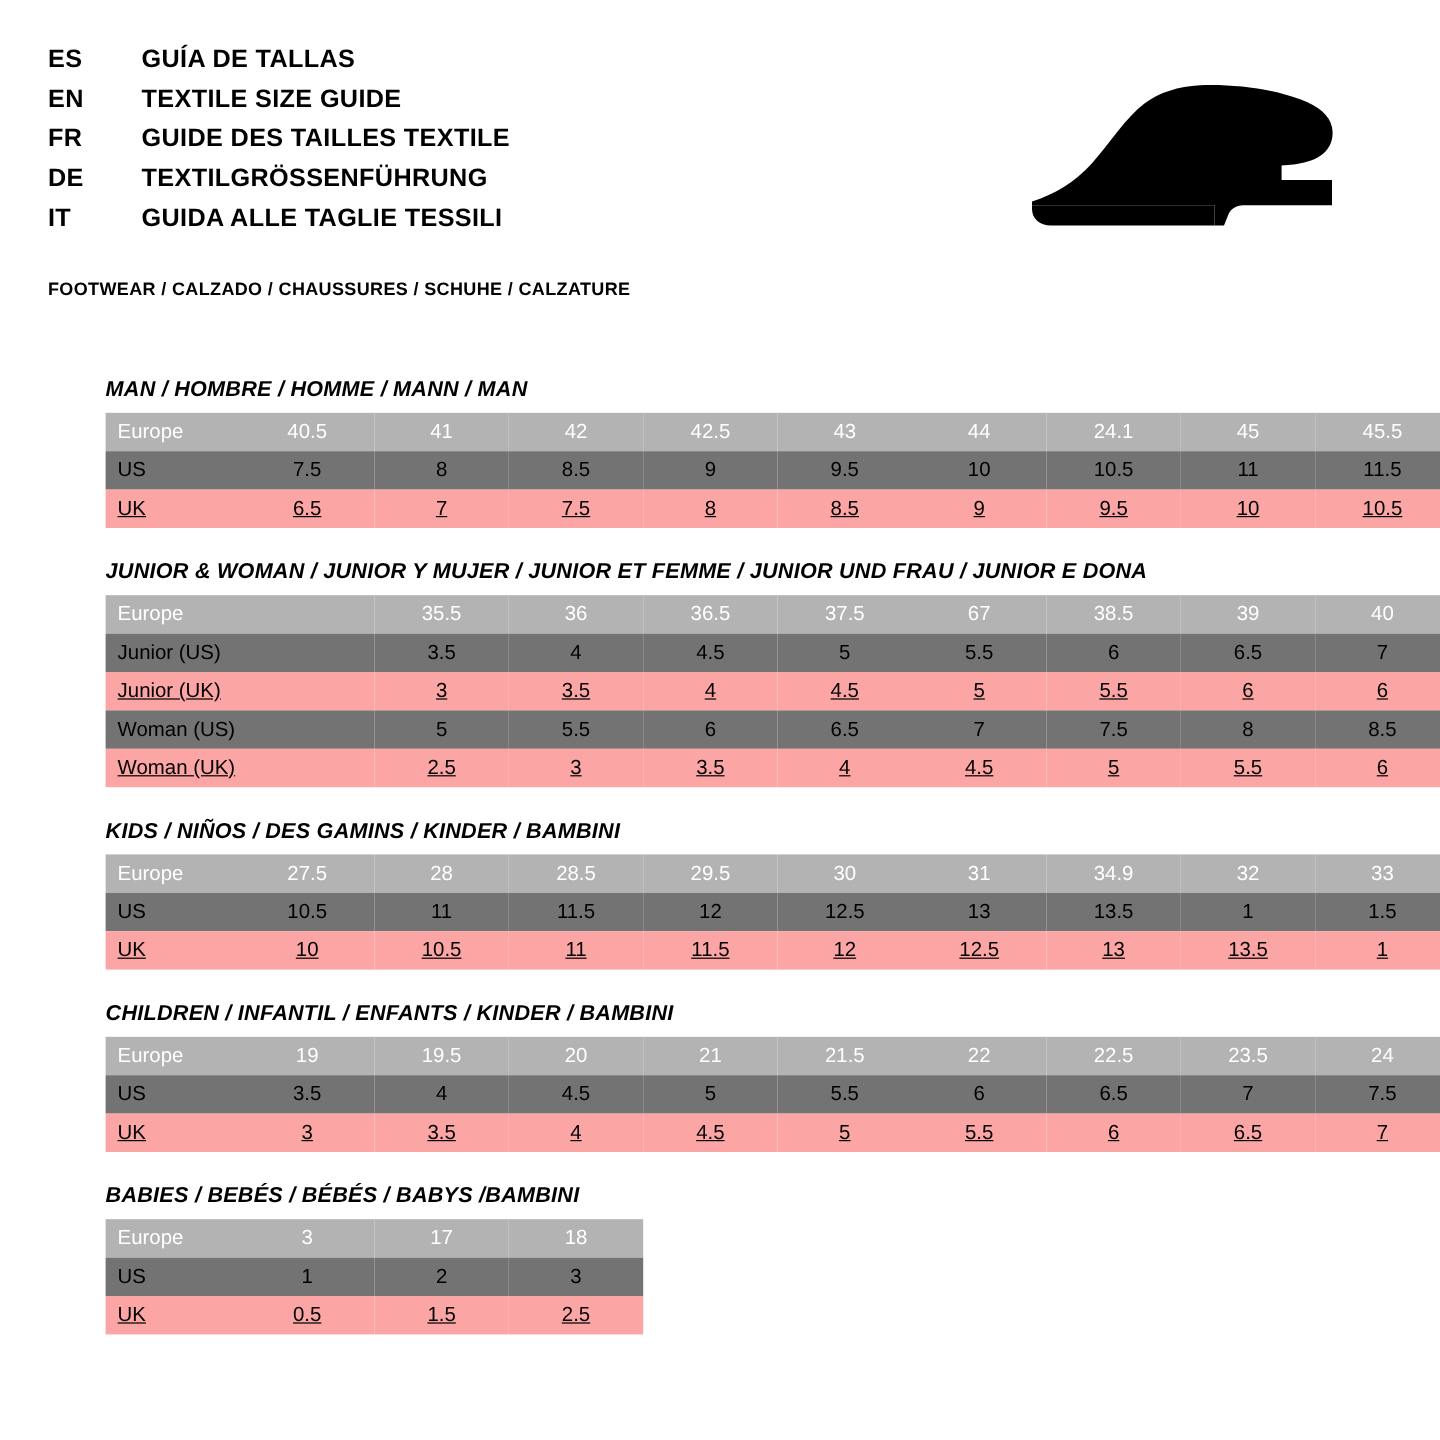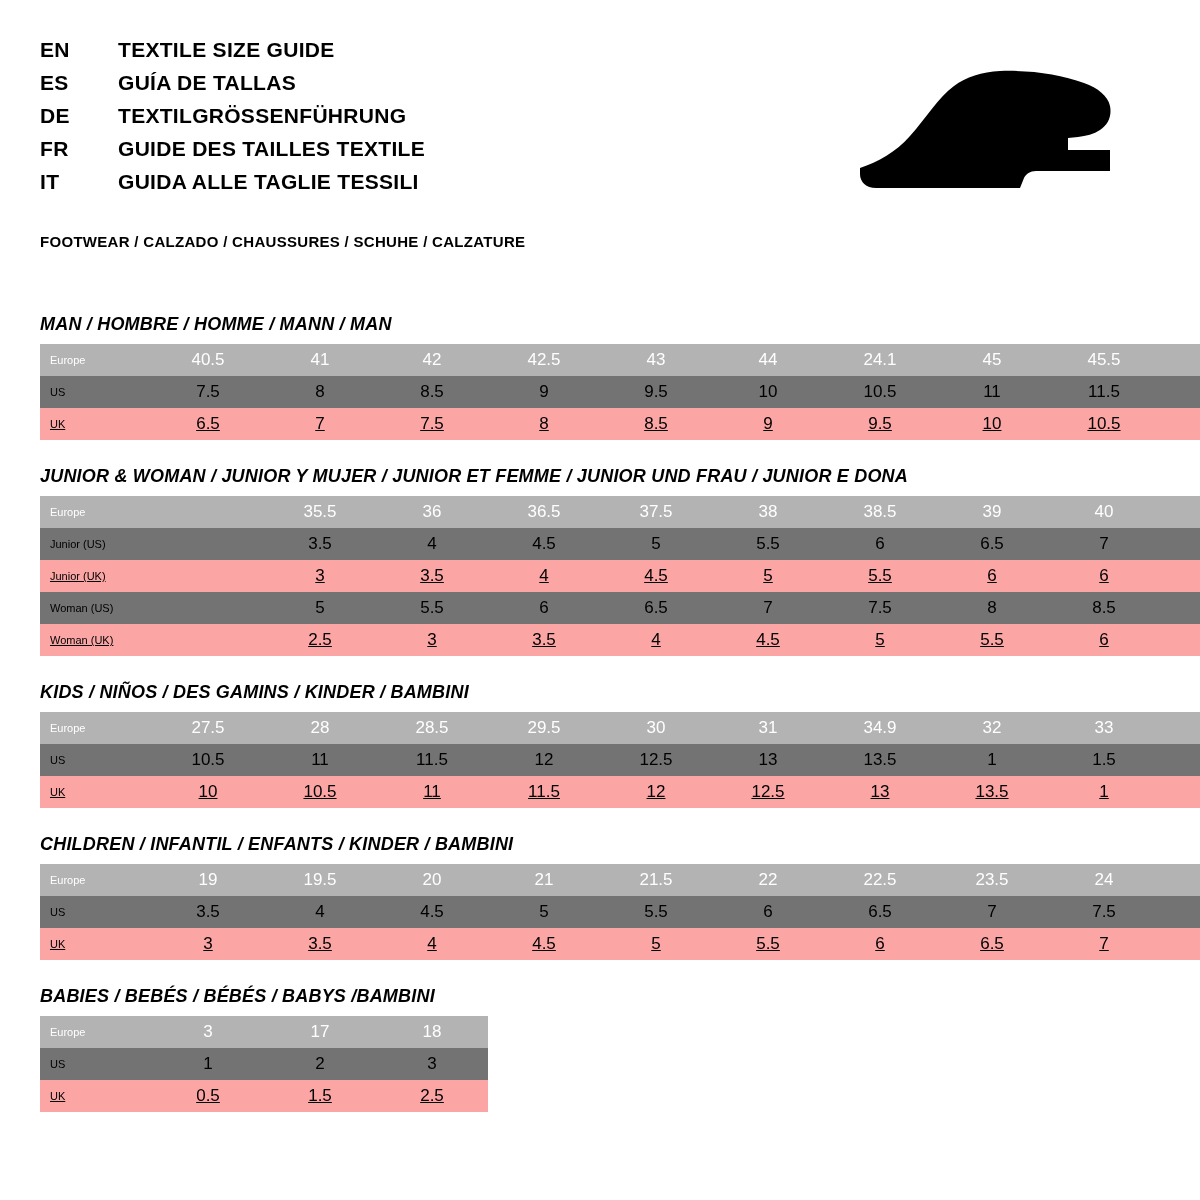--- a/index.html
+++ b/index.html
@@ -58,20 +58,21 @@
   .footwear-title {
     margin-top: 28px;
     font-size: 15px;
     font-weight: bold;
     letter-spacing: 0.3px;
   }
 
   
   .sections {
     margin-top: 64px;
+    margin-left: 48px;
   }
   .section {
     margin-bottom: 26px;
   }
   .section-title {
     font-size: 18px;
     font-weight: bold;
     font-style: italic;
     letter-spacing: 0.2px;
     margin-bottom: 9px;
@@ -87,21 +88,21 @@
     height: 32px;
     font-size: 17px;
     text-align: center;
     vertical-align: middle;
     padding: 0;
     border: none;
   }
   table.size-table td.rowlabel {
     text-align: left;
     padding-left: 10px;
-    font-size: 11px;
+    font-size: 17px;
   }
   tr.head td {
     background: #b3b3b3;
     color: #ffffff;
     font-weight: normal;
   }
   tr.light td {
     background: #fca5a5;
     text-decoration: underline;
   }
@@ -115,35 +116,35 @@
   .babies table.size-table { width: 448px; }
 </style>
 </head>
 <body>
 
 <div class="page">
 
   <div class="header">
 
     <div class="lang-block">
+      <div class="lang-row">
+        <span class="lang-code">ES</span>
+        <span class="lang-text">GUÍA DE TALLAS</span>
+      </div>
       <div class="lang-row">
         <span class="lang-code">EN</span>
         <span class="lang-text">TEXTILE SIZE GUIDE</span>
       </div>
       <div class="lang-row">
-        <span class="lang-code">ES</span>
-        <span class="lang-text">GUÍA DE TALLAS</span>
+        <span class="lang-code">FR</span>
+        <span class="lang-text">GUIDE DES TAILLES TEXTILE</span>
       </div>
       <div class="lang-row">
         <span class="lang-code">DE</span>
         <span class="lang-text">TEXTILGRÖSSENFÜHRUNG</span>
-      </div>
-      <div class="lang-row">
-        <span class="lang-code">FR</span>
-        <span class="lang-text">GUIDE DES TAILLES TEXTILE</span>
       </div>
       <div class="lang-row">
         <span class="lang-code">IT</span>
         <span class="lang-text">GUIDA ALLE TAGLIE TESSILI</span>
       </div>
     </div>
 
     <div class="shoe-wrap">
       <svg width="345" height="135" viewBox="0 0 345 135">
         <path fill="#000000" d="M92,98 C110,92 128,82 142,66 C158,48 170,28 186,16 C198,7 214,2 232,1 C262,0 292,4 316,13
@@ -236,21 +237,21 @@
             <col class="c-cell">
         </colgroup>
         <tbody>
             <tr class="head">
           <td class="rowlabel">Europe</td>
           <td></td>
           <td>35.5</td>
           <td>36</td>
           <td>36.5</td>
           <td>37.5</td>
-          <td>38</td>
+          <td>67</td>
           <td>38.5</td>
           <td>39</td>
           <td>40</td>
           <td></td>
         </tr>
         <tr class="lighter">
           <td class="rowlabel">Junior (US)</td>
           <td></td>
           <td>3.5</td>
           <td>4</td>

